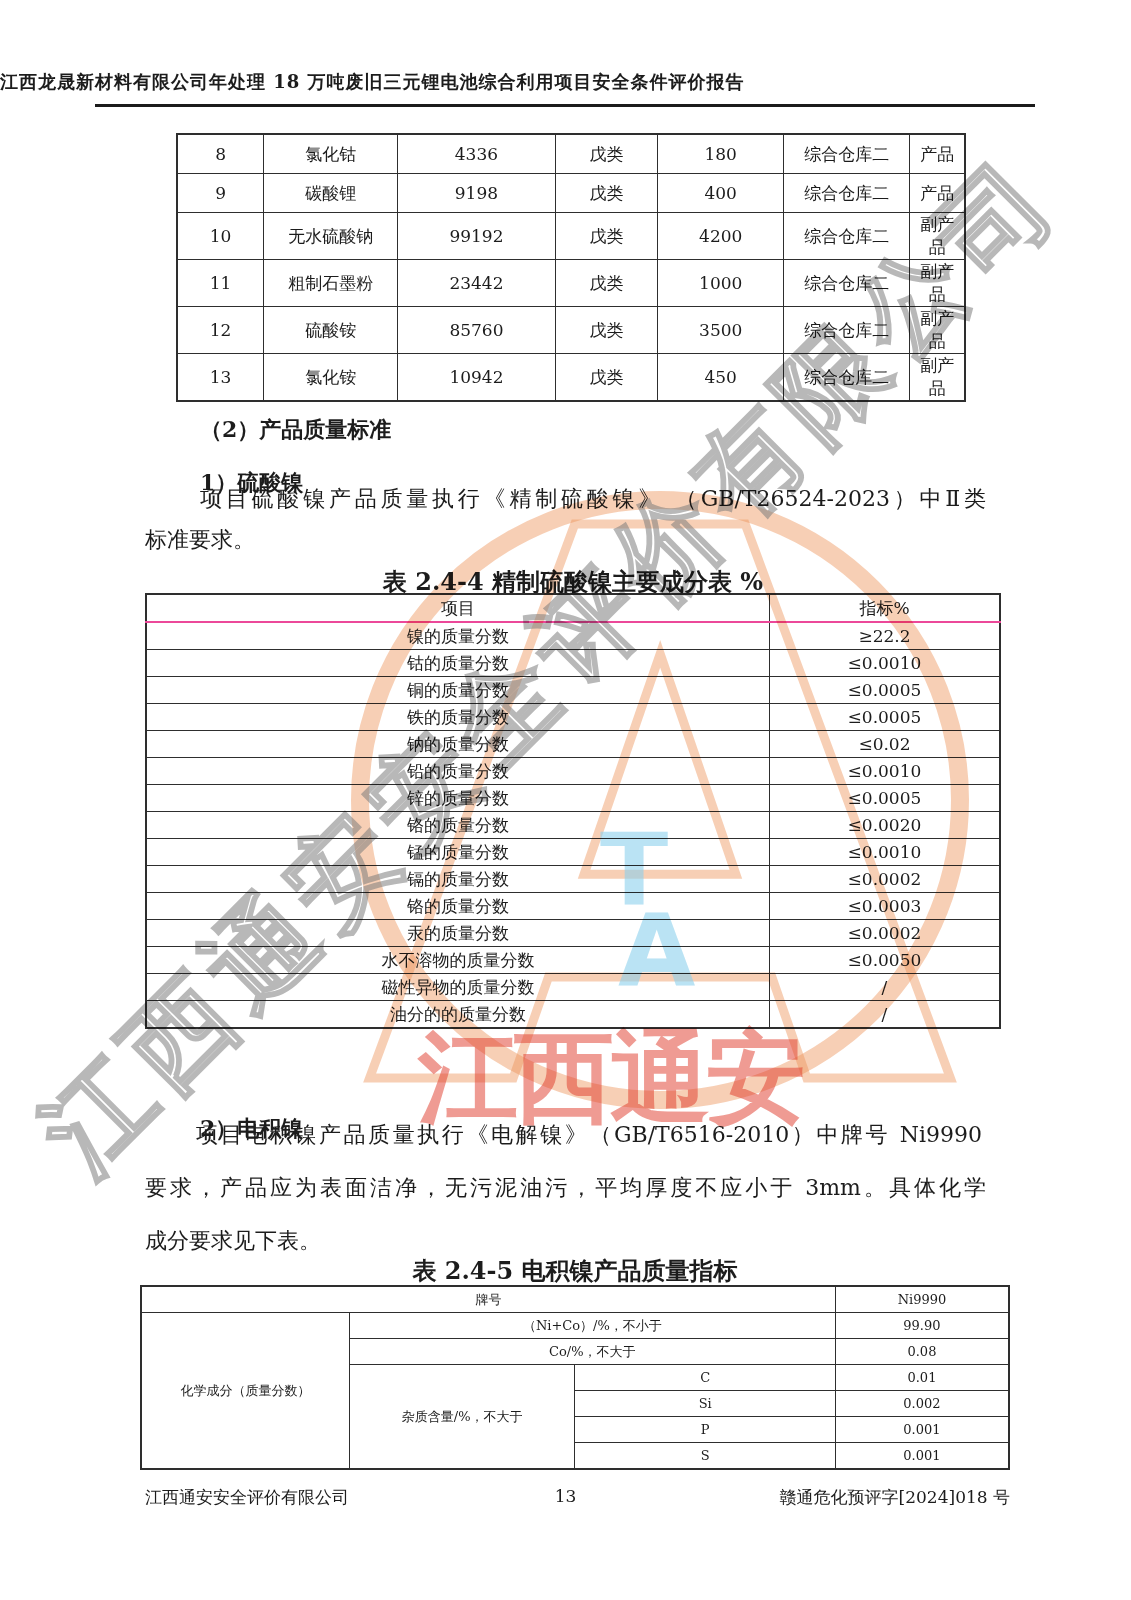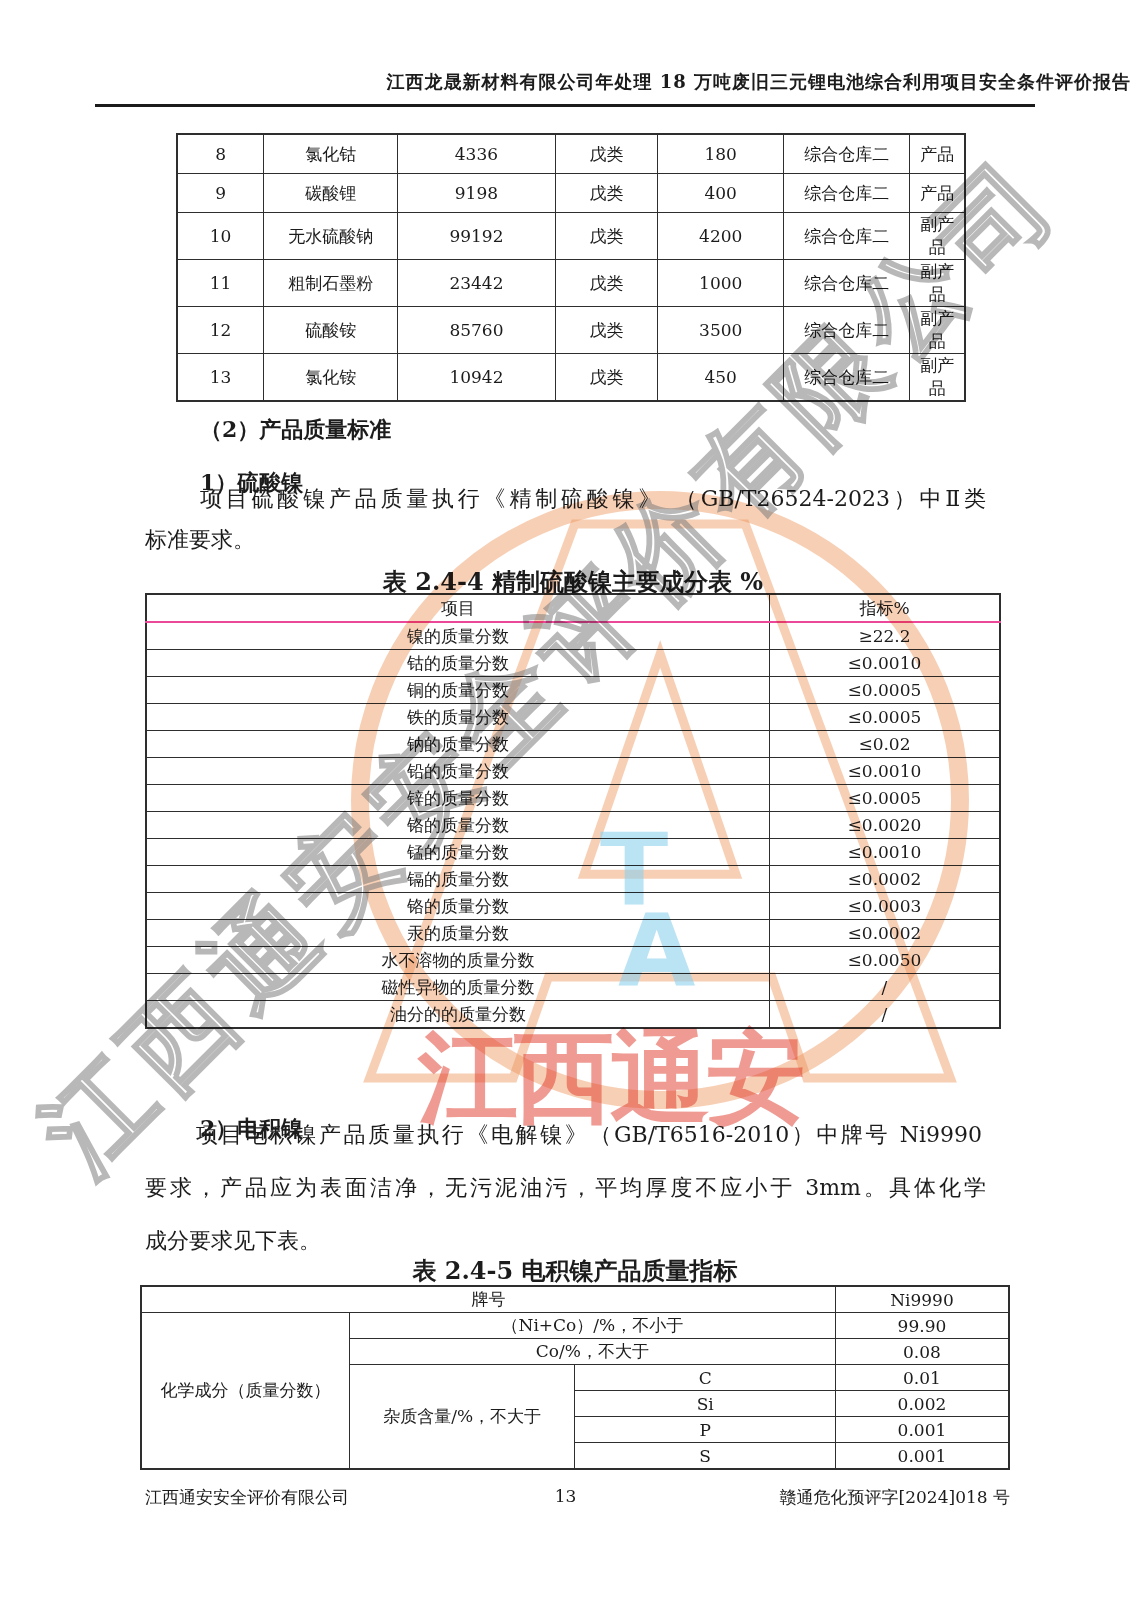--- a/index.html
+++ b/index.html
@@ -4,21 +4,21 @@
 <style>
   html,body{margin:0;padding:0;}
   body{
     width:1131px;height:1600px;position:relative;background:#ffffff;
     font-family:"DejaVu Serif","Liberation Serif",serif;color:#1c1c1c;
     overflow:hidden;
   }
   .abs{position:absolute;}
   
   .header-title{
-    top:70px;left:0;right:0;text-align:right;
+    top:70px;left:0;right:0;text-align:left;
     font-size:18px;font-weight:700;letter-spacing:1px;
   }
   .header-rule{top:104px;left:95px;width:940px;height:3px;background:#1b1b1b;}
   
   table{border-collapse:collapse;table-layout:fixed;}
   td,th{border:1px solid #2e2e2e;text-align:center;vertical-align:middle;
         padding:0 2px;overflow:hidden;font-weight:normal;}
   .materials-table{left:176px;top:133px;width:790px;}
   .materials-table table{width:790px;border:2px solid #2e2e2e;}
   .materials-table td{height:38px;font-size:17px;}
@@ -35,21 +35,21 @@
   .p2l3{left:145px;top:1226px;}
   .tbl-caption{font-size:24px;font-weight:700;text-align:center;}
   .cap-244{left:145px;top:566px;width:856px;}
   .cap-245{left:140px;top:1255px;width:870px;}
   .table-244{left:145px;top:593px;width:856px;}
   .table-244 table{width:856px;border:2px solid #2e2e2e;}
   .table-244 td{height:26px;font-size:17px;}
   .table-244 tr.hdr td{border-bottom:2px solid #ec4899;}
   .table-245{left:140px;top:1285px;width:870px;}
   .table-245 table{width:870px;border:2px solid #2e2e2e;}
-  .table-245 td{height:25px;font-size:17px;margin-left:29px;}
+  .table-245 td{height:25px;font-size:13px;margin-left:29px;}
   
   .footer-left{left:145px;top:1486px;font-size:17px;}
   .footer-page{left:0;right:0;top:1486px;text-align:center;font-size:17px;}
   .footer-right{right:121px;top:1486px;font-size:17px;}
   
   .watermark{left:0;top:0;width:1131px;height:1600px;pointer-events:none;}
   .watermark svg{mix-blend-mode:multiply;}
 </style>
 </head>
 <body>

